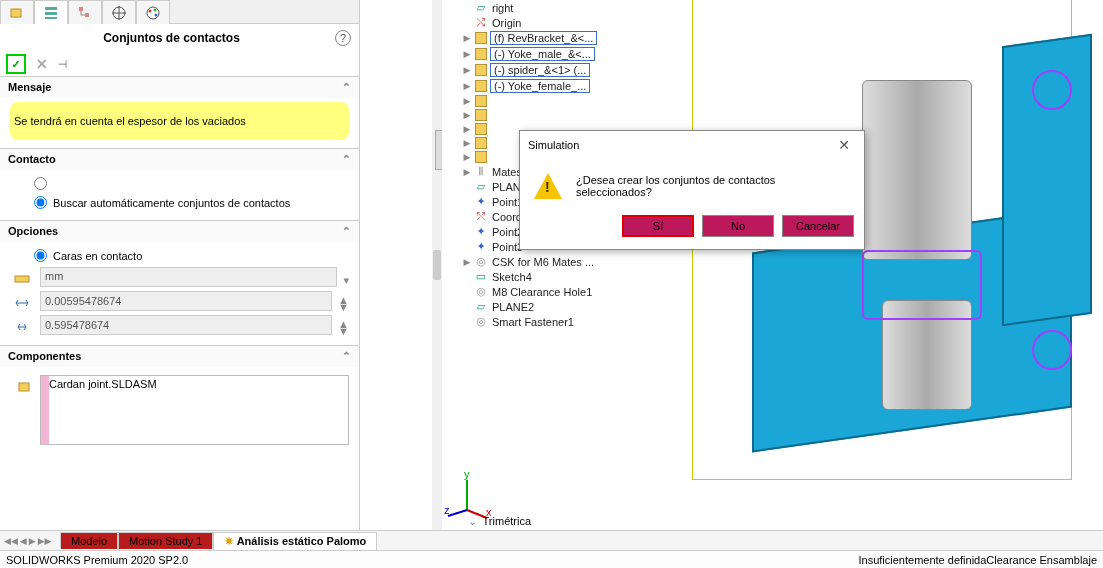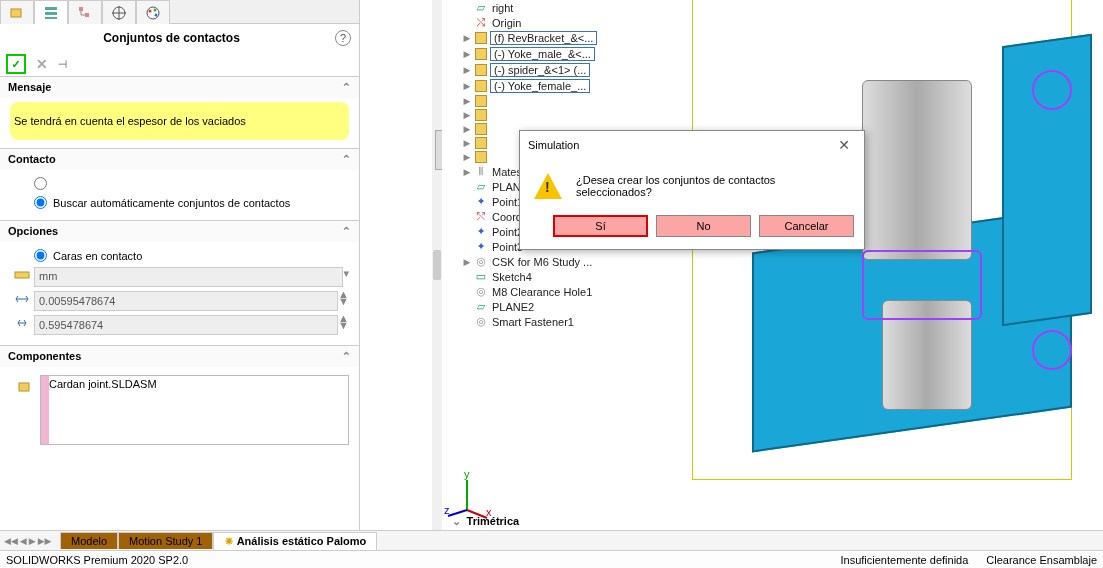--- a/index.html
+++ b/index.html
@@ -24,80 +24,80 @@
 .section { border-top: 1px solid #ccc; }
 .section-header { display: flex; align-items: flex-start; padding: 4px 8px; background: #fafafa; font-weight: bold; }
 .section-header .expand { margin-left: auto; color: #888; }
 .section-body { padding: 4px 10px 8px 10px; }
 
 .msg-highlight { background: #ffff80; padding: 13px 4px; display: block; border-radius: 8px; }
 
 .radio-row { display: flex; align-items: center; padding: 3px 0 3px 24px; }
 .radio-row input { margin-right: 6px; }
 
-.input-row { display: flex; align-items: flex-start; padding: 2px 0; }
+.input-row { display: flex; align-items: flex-end; padding: 2px 0; gap: 6px; }
 .input-row .icon-slot { width: 24px; display: flex; justify-content: center; }
 .input-row input, .input-row .droplike { flex: 1; background: #eee; border: 1px solid #ccc; padding: 2px 4px; color: #555; font-size: 11px; height: 20px; }
 
 .comp-box { display: flex; margin: 4px 0; }
 .comp-icon { width: 30px; display: flex; justify-content: center; padding-top: 4px; }
 .comp-list { flex: 1; border: 1px solid #bbb; height: 70px; }
 .comp-list .bar { display: inline-block; width: 8px; height: 100%; background: #f4b4d4; float: left; }
 .comp-list .item { padding: 2px 4px; }
 
 
 .bottom-tabs { position: absolute; left: 0; bottom: 18px; width: 100%; height: 20px; background: #f5f5f5; border-top: 1px solid #ccc; display: flex; align-items: center; padding-left: 60px; }
 .bottom-tabs .nav { position: absolute; left: 4px; display: flex; gap: 2px; }
 .bottom-tabs .nav span { color: #888; font-size: 9px; }
-.bottom-tabs .tab { padding: 2px 10px; border: 1px solid #ccc; border-bottom: none; background: #a16207; font-size: 11px; }
+.bottom-tabs .tab { padding: 2px 10px; border: 1px solid #ccc; border-bottom: none; background: #b91c1c; font-size: 11px; }
 .bottom-tabs .tab.active { background: #fff; font-weight: bold; }
 .bottom-tabs .tab .gear { color: #d9a400; margin-right: 3px; }
 
 
 .status-bar { position: absolute; left: 0; bottom: 0; width: 100%; height: 18px; background: #fdfdfd; border-top: 1px solid #ccc; display: flex; align-items: center; padding: 0 6px; }
 .status-left { flex: 0 0 auto; }
-.status-right { margin-left: auto; display: flex; gap: 18px; }
+.status-right { margin-left: auto; display: flex; }
 
 
 .splitter { position: absolute; left: 432px; top: 0; width: 10px; height: 530px; background: #f0f0f0; display: flex; flex-direction: column; align-items: center; justify-content: center; }
 .splitter .grip { width: 8px; height: 30px; background: #ccc; border-radius: 2px; }
 .collapse-handle { position: absolute; top: 130px; width: 8px; height: 40px; background: #ddd; border: 1px solid #aaa; right: -1px; }
 
 
 .gfx { position: absolute; left: 442px; top: 0; right: 0; height: 530px; background: #fff; }
 .tree-overlay { position: absolute; left: 8px; top: 0; width: 210px; }
 .tree-item { display: flex; align-items: center; padding: 1px 0; font-size: 11px; color: #222; }
 .tree-item .exp { width: 10px; color: #888; font-size: 9px; text-align: center; }
 .tree-item .ico { width: 18px; display: flex; justify-content: center; }
 .tree-item .lbl { padding: 0 2px; }
 .tree-item .lbl.boxed { background: #fff; border: 1px solid #3a6fc4; padding: 0 3px; }
 .tree-item.indent1 { padding-left: 12px; }
 .cube-ico { width: 12px; height: 12px; background: #f3ce5b; border: 1px solid #b89230; }
 
 
 .triad { position: absolute; left: 0px; bottom: 10px; width: 50px; height: 50px; }
-.view-label { position: absolute; left: 10px; bottom: 2px; font-weight: bold; font-size: 12px; }
+.view-label { position: absolute; left: 26px; bottom: 2px; font-weight: normal; font-size: 12px; }
 .view-label .exp { color: #888; margin-right: 2px; }
 
 
 .model-box { position: absolute; left: 190px; top: 0; right: 10px; bottom: 30px; }
 .bbox { position: absolute; border: 1px solid #cccc00; }
 .bracket { position: absolute; background: #1aa7d8; border: 2px solid #0b6a8c; }
 .cylpart { position: absolute; background: linear-gradient(90deg,#ddd,#aaa,#ddd); border: 1px solid #888; border-radius: 6px; }
 .purpleline { position: absolute; border: 2px solid #a040ff; border-radius: 6px; }
 
 
 .dialog { position: absolute; left: 519px; top: 130px; width: 346px; background: #fff; border: 1px solid #888; box-shadow: 2px 2px 8px rgba(0,0,0,0.3); z-index: 50; }
 .dialog-title { display: flex; align-items: center; padding: 6px 8px; font-size: 12px; }
 .dialog-title .close { margin-left: auto; width: 24px; text-align: center; font-size: 14px; color: #555; }
 .dialog-body { display: flex; align-items: center; padding: 14px 28px 8px 14px; gap: 14px; }
 .warn-tri { width: 0; height: 0; border-left: 14px solid transparent; border-right: 14px solid transparent; border-bottom: 26px solid #f8c400; position: relative; }
 .warn-tri::after { content: "!"; position: absolute; left: -3px; top: 6px; color: #333; font-weight: bold; font-size: 14px; }
 .dialog-buttons { display: flex; justify-content: flex-end; gap: 8px; padding: 8px 10px 12px 10px; }
-.dlg-btn { width: 95px; height: 22px; border: 1px solid #888; background: #fca5a5; font-size: 11px; }
+.dlg-btn { width: 72px; height: 22px; border: 1px solid #888; background: #be185d; font-size: 11px; }
 .dlg-btn.primary { border: 2px solid #d00; }
 
 
 .svg16 { width: 16px; height: 16px; }
 </style>
 </head>
 <body>
 
 <div class="left-panel">
   <div class="tab-bar">
@@ -365,21 +365,21 @@
         <span class="ico">
           <span style="color:#36c">✦</span>
         </span>
         <span class="lbl">Point3</span>
       </div>
       <div class="tree-item indent1">
         <span class="exp">▶</span>
         <span class="ico">
           <span style="color:#888">◎</span>
         </span>
-        <span class="lbl">CSK for M6 Study ...</span>
+        <span class="lbl">CSK for M6 Mates ...</span>
       </div>
       <div class="tree-item indent1">
         <span class="exp"></span>
         <span class="ico">
           <span style="color:#2a7">▭</span>
         </span>
         <span class="lbl">Sketch4</span>
       </div>
       <div class="tree-item indent1">
         <span class="exp"></span>

